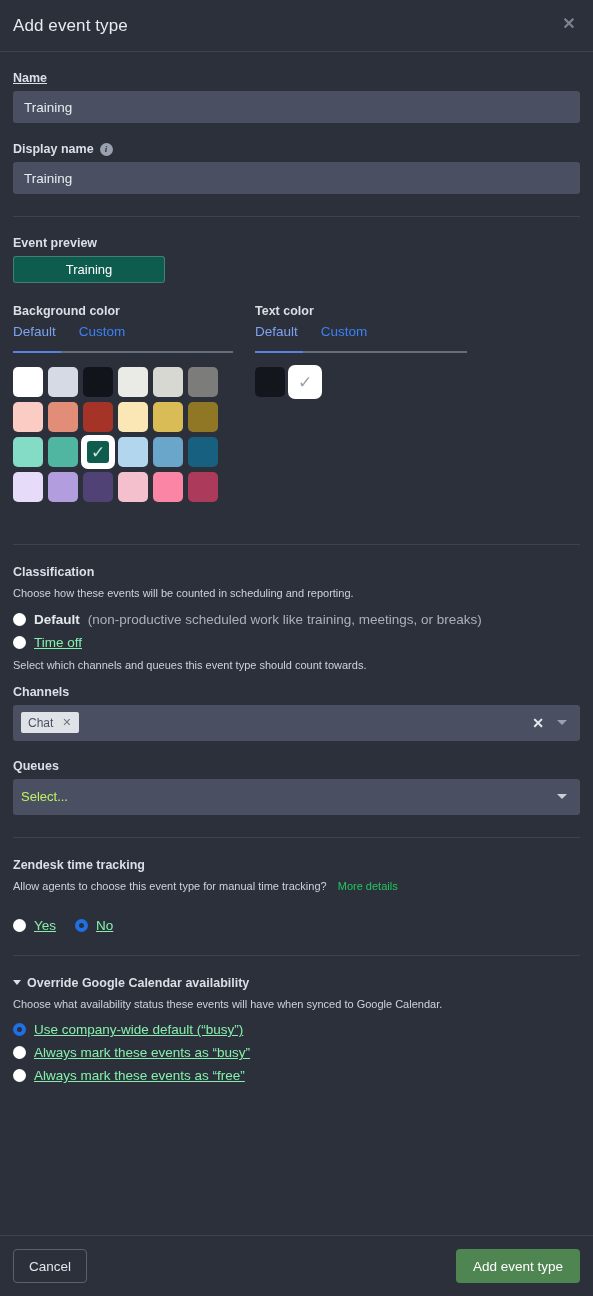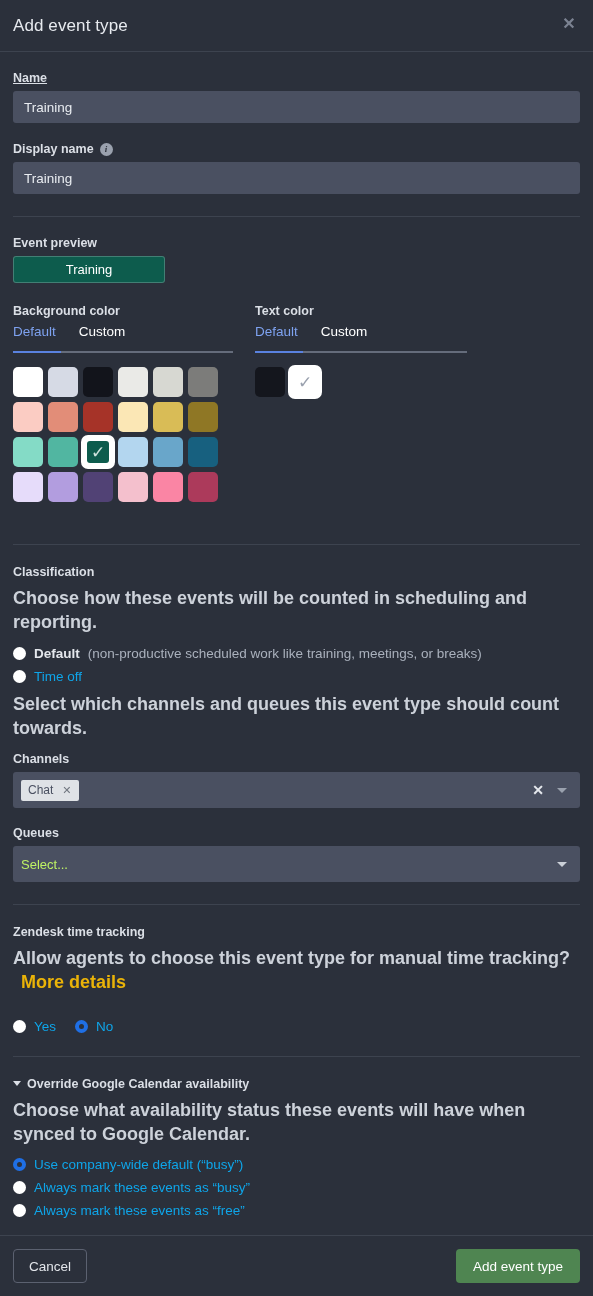--- a/index.html
+++ b/index.html
@@ -128,21 +128,21 @@
   .color-col.bg { width: 220px; margin-right: 15px;}
   .color-col.txt { width: 212px; }
   .tabs {
     display: flex;
     gap: 23px;
     font-size: 13.5px;
     margin-top: 6px;
   }
   .tab {
     cursor: pointer;
-    color: #ffffff;
+    color: #3b82f6;
     padding-bottom: 2px;
   }
   .tab.active { color: #7ea2f0; }
   .tab-underline {
     position: relative;
     height: 2px;
     background: #656c7b;
     margin-top: 10px;
   }
   .tab-underline::before {
@@ -193,25 +193,24 @@
     justify-content: center;
   }
   
   .section-title {
     font-size: 12.5px;
     font-weight: 700;
     color: #dbdfe6;
     margin: 20px 0 0 0;
   }
   .section-desc {
-    font-size: 18px;
+    font-size: 11px;
     color: #cdd2da;
     margin: 7px 0 0 0;
     line-height: 1.35;
-    font-weight: bold;
   }
   .radio-list { margin-top: 11px; }
   .radio-item {
     display: flex;
     align-items: center;
     gap: 8px;
     margin-bottom: 8px;
     font-size: 13.5px;
     cursor: pointer;
   }
@@ -222,21 +221,21 @@
     background: #ffffff;
     flex: none;
     box-sizing: border-box;
     cursor: pointer;
   }
   .radio.checked {
     background: #2b303b;
     border: 4px solid #1f6fe5;
   }
   .radio-main { color: #e4e7ec; font-weight: 700; }
-  .radio-plain { color: #0ea5e9; font-weight: 400; }
+  .radio-plain { color: #86efac; font-weight: 400; text-decoration: underline; }
   .radio-hint { color: #aab1bd; font-weight: 400; }
   
   .select-box {
     width: 100%;
     height: 36px;
     background: #4a5061;
     border-radius: 3px;
     display: flex;
     align-items: center;
     padding: 0 6px 0 8px;
@@ -274,21 +273,21 @@
     cursor: pointer;
   }
   .chev {
     width: 0; height: 0;
     border-left: 5px solid transparent;
     border-right: 5px solid transparent;
     border-top: 5px solid #9aa1ae;
     cursor: pointer;
   }
   .chev.light { border-top-color: #cbd0d8; }
-  .link { color: #eab308; text-decoration: none; cursor: pointer; padding-left: 8px; }
+  .link { color: #22c55e; text-decoration: none; cursor: pointer; padding-left: 8px; }
   .inline-radios {
     display: flex;
     align-items: center;
     gap: 19px;
     margin-top: 24px;
   }
   .inline-radios .radio-item { margin-bottom: 0; }
   
   .collapse-head {
     display: flex;

